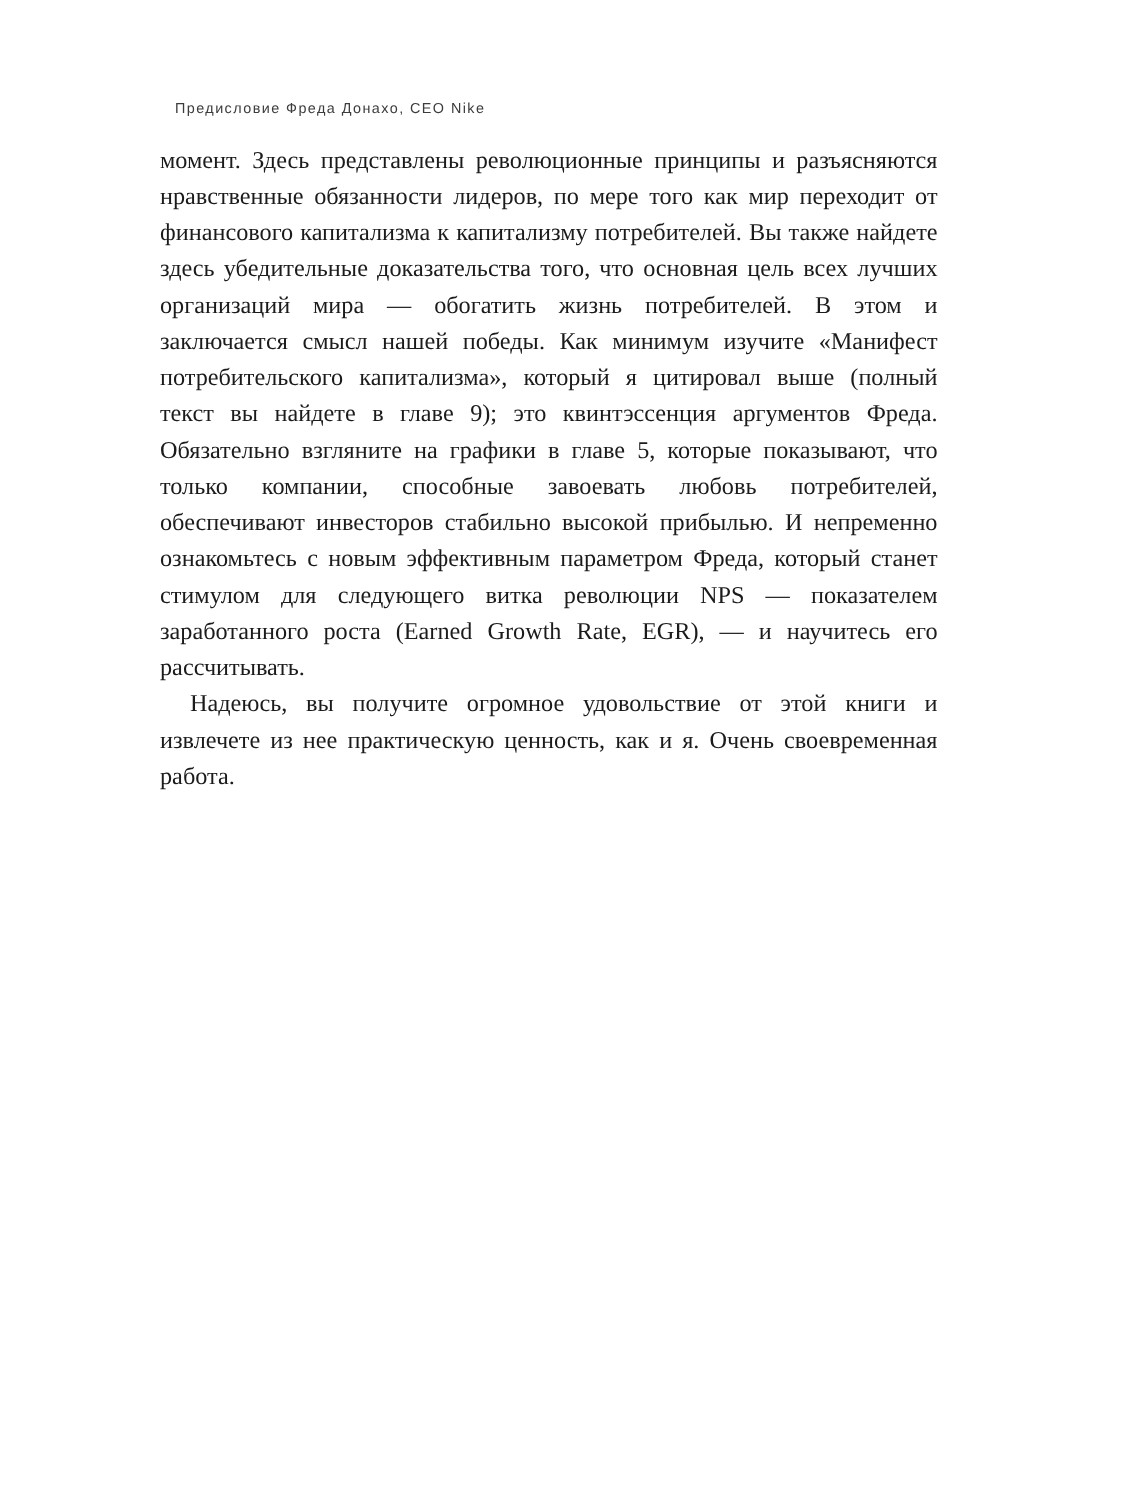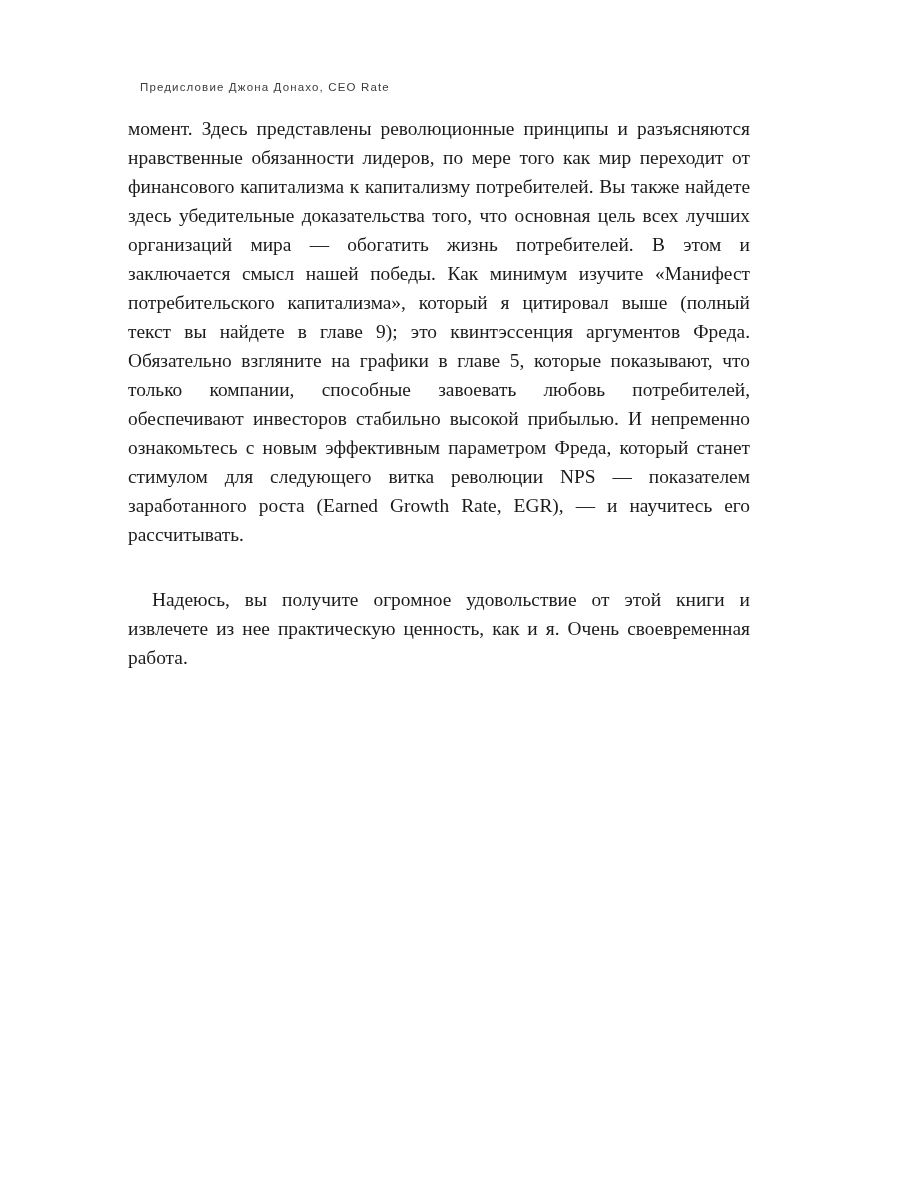--- a/index.html
+++ b/index.html
@@ -57,29 +57,28 @@
     hyphens: manual;
     word-spacing: 0.02em;
   }
 
   .body-paragraph.continued {
     text-indent: 0;
   }
 
   .body-paragraph.indented {
     text-indent: 24px;
-    margin-top: 36px;
   }
 </style>
 </head>
 <body>
 
 <div class="page">
 
-  <div class="running-head">Предисловие Джона Донахо, CEO Rate</div>
+  <div class="running-head">Предисловие Фреда Донахо, CEO Nike</div>
 
   <div class="text-column">
 
     <p class="body-paragraph continued">момент. Здесь представлены революционные принципы и разъясняются нравственные обязанности лидеров, по мере того как мир переходит от финансового капитализма к капитализму потребителей. Вы также найдете здесь убедительные доказательства того, что основная цель всех лучших организаций мира — обогатить жизнь потребителей. В этом и заключается смысл нашей победы. Как минимум изучите «Манифест потребительского капитализма», который я цитировал выше (полный текст вы найдете в главе 9); это квинтэссенция аргументов Фреда. Обязательно взгляните на графики в главе 5, которые показывают, что только компании, способные завоевать любовь потребителей, обеспечивают инвесторов стабильно высокой прибылью. И непременно ознакомьтесь с новым эффективным параметром Фреда, который станет стимулом для следующего витка революции NPS — показателем заработанного роста (Earned Growth Rate, EGR), — и научитесь его рассчитывать.</p>
 
     <p class="body-paragraph indented">Надеюсь, вы получите огромное удовольствие от этой книги и извлечете из нее практическую ценность, как и я. Очень своевременная работа.</p>
 
   </div>
 
 </div>

